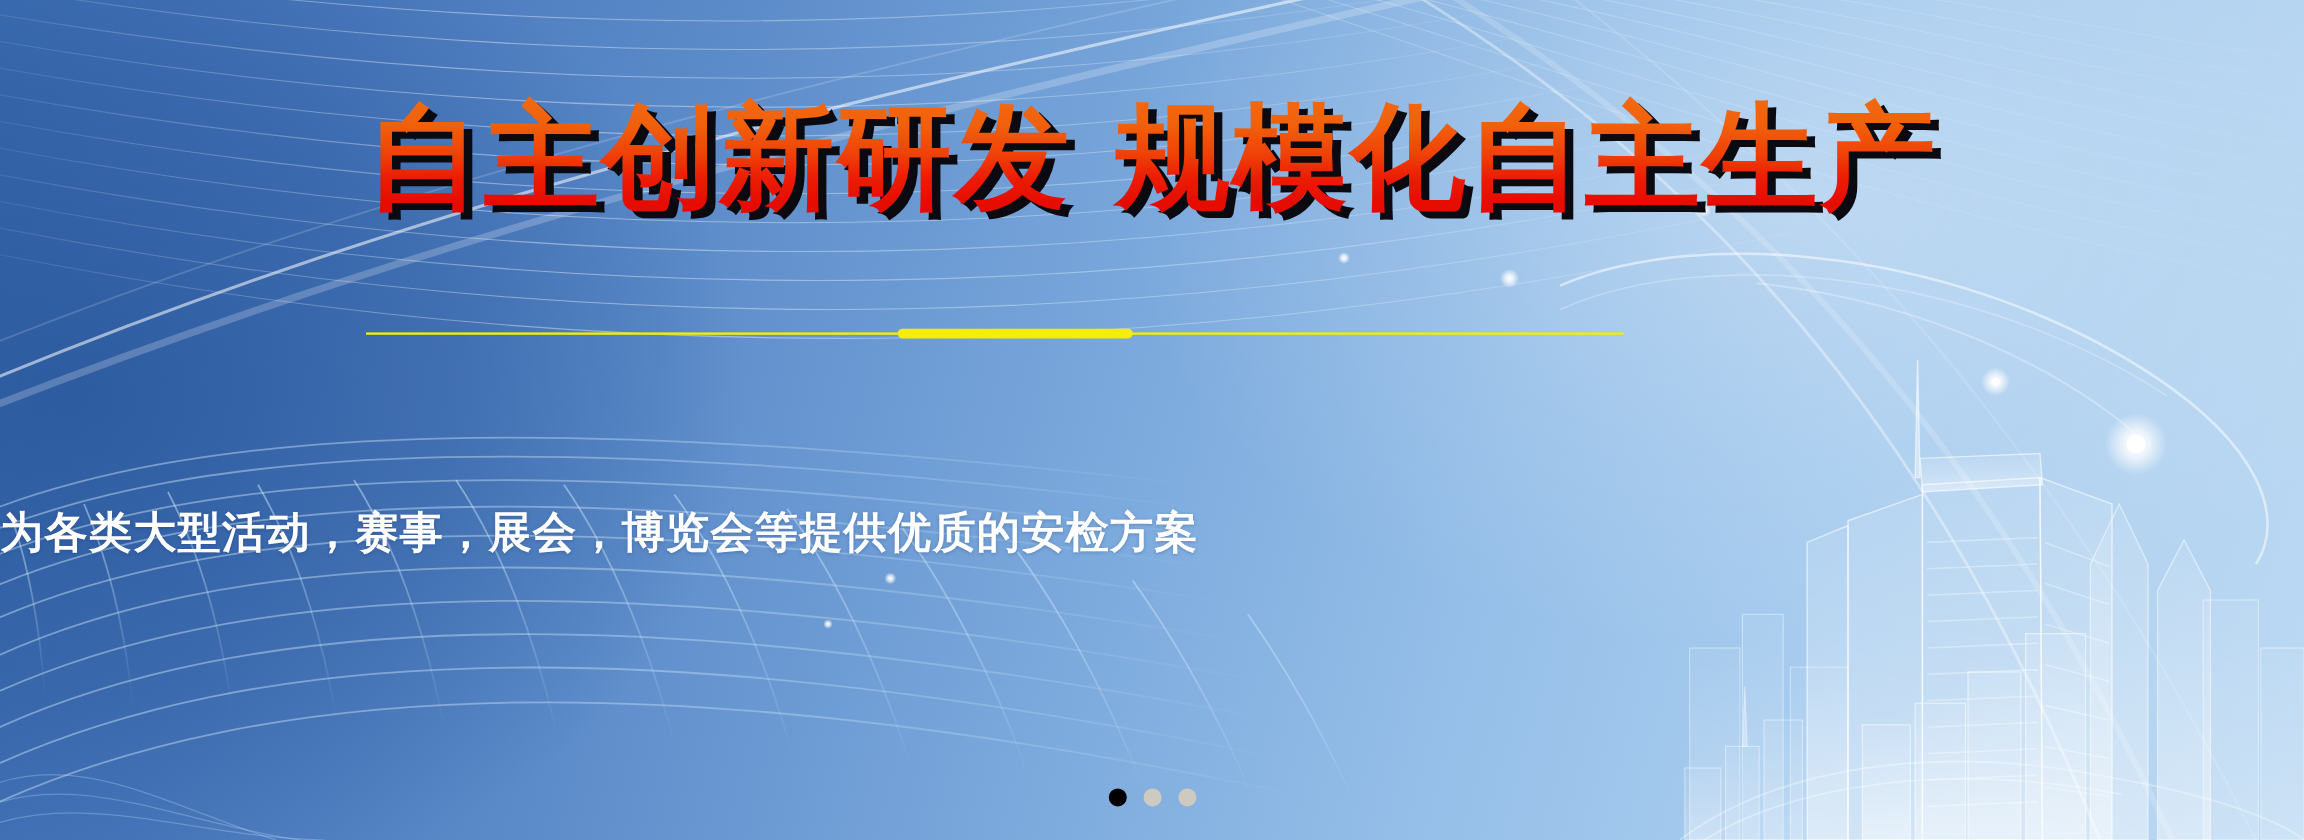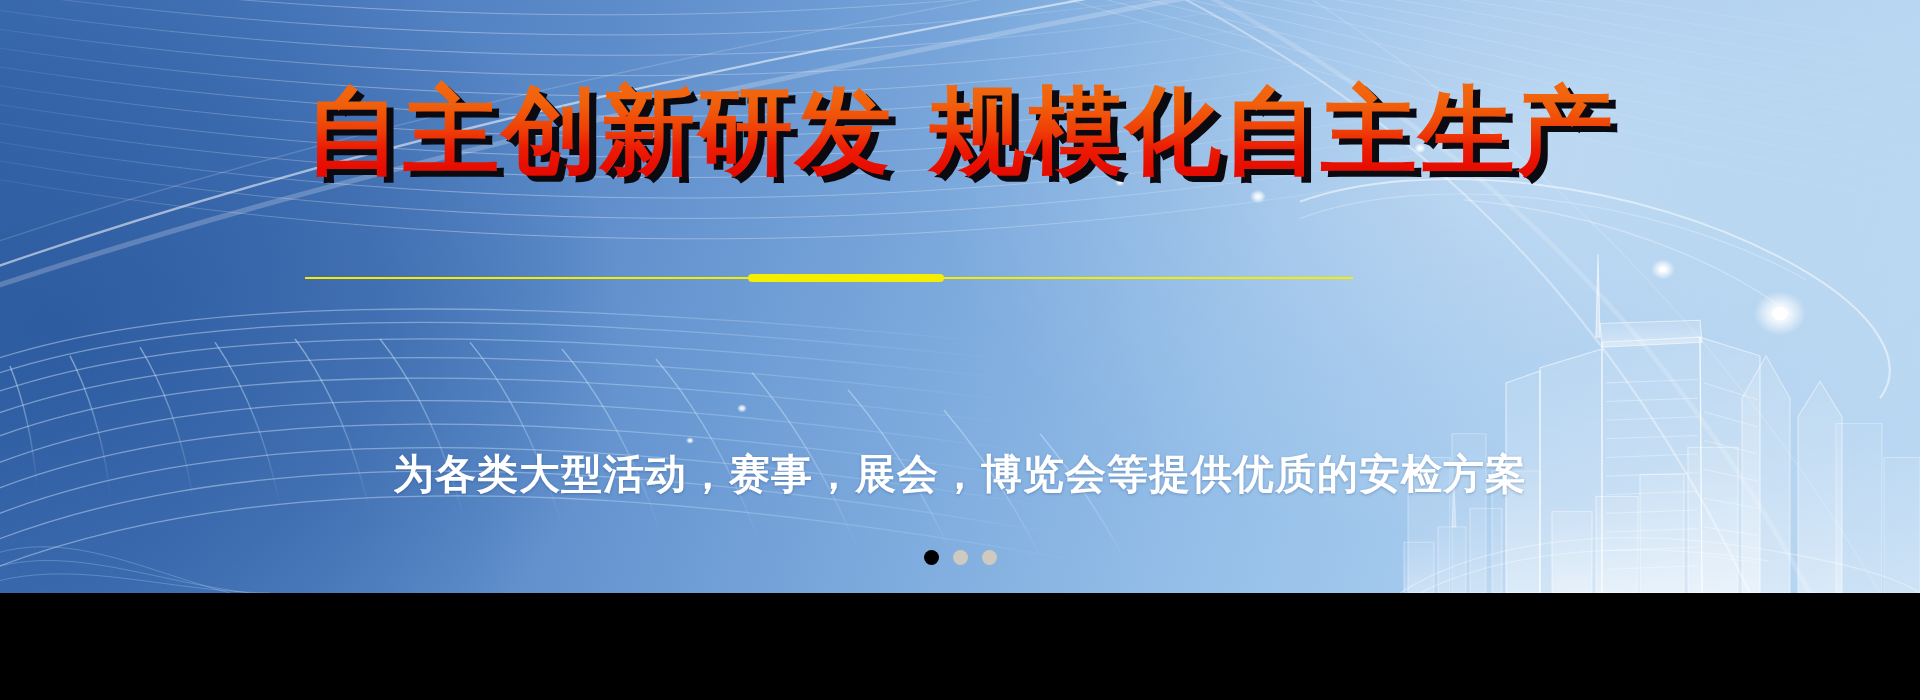--- a/index.html
+++ b/index.html
@@ -3,21 +3,21 @@
 <meta charset="utf-8">
 <style>
   html, body {
     margin: 0;
     padding: 0;
     background: #000;
   }
   #banner {
     position: relative;
     width: 1920px;
-    height: 593px;
+    height: 700px;
     overflow: hidden;
     font-family: "Liberation Sans", "DejaVu Sans", sans-serif;
     background: linear-gradient(105deg,
         #3f6fb4 0%,
         #4a79bd 14%,
         #5d8cca 30%,
         #7aa8dc 48%,
         #94bee8 64%,
         #a6cbee 78%,
         #b3d3f0 90%,
@@ -126,24 +126,24 @@
     color: #ffffff;
     font-size: 31px;
     font-weight: bold;
     letter-spacing: 13px;
     text-indent: 13px;
     text-shadow: 0 1px 3px rgba(20,50,100,0.30);
   }
   .sub-secondary {
     position: absolute;
     left: 0; right: 0;
-    top: 447px;
-    text-align: center;
+    top: 420px;
+    text-align: left;
     color: #ffffff;
-    font-size: 41px;
+    font-size: 36px;
     font-weight: bold;
     letter-spacing: 1px;
     text-shadow: 0 1px 3px rgba(20,50,100,0.30);
   }
 
   
   .dots {
     position: absolute;
     left: 0; right: 0;
     bottom: 28px;

